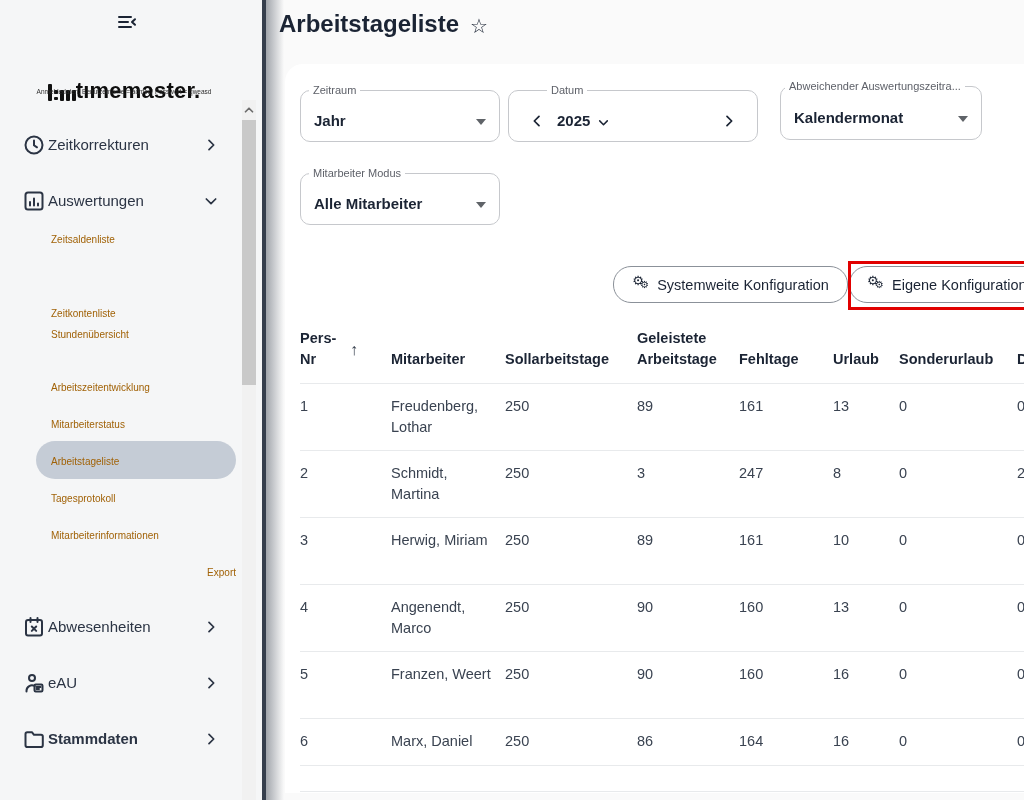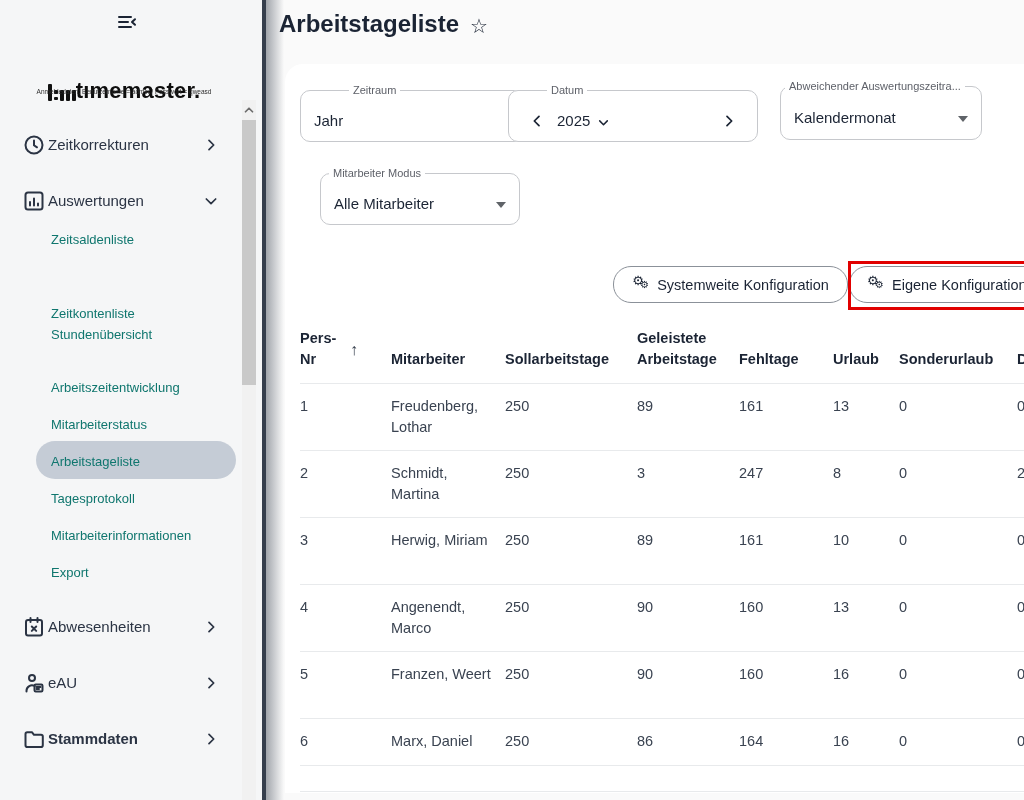--- a/index.html
+++ b/index.html
@@ -20,36 +20,36 @@
   .logo-mark .colon{display:flex;flex-direction:column;gap:3px;margin-bottom:1px;}
   .logo-mark .dot{width:3.5px;height:3.5px;background:#111;border-radius:1px;}
   .logo-mark .mb{width:3.5px;height:11px;}
   .logo-text{font-size:22px;font-weight:700;color:#0d0d0d;letter-spacing:.2px;}
   .credentials{position:absolute;left:0;top:88px;width:248px;text-align:center;font-size:6.5px;color:#2c2c2c;}
 
   .nav-item{position:absolute;left:0;width:240px;height:38px;cursor:pointer;}
   .nav-item .nicon{position:absolute;left:22px;top:7px;width:24px;height:24px;}
   .nav-item .nlabel{position:absolute;left:48px;top:0;line-height:38px;font-size:15px;color:#2b3444;}
   .nav-item .chev{position:absolute;left:203px;top:11px;width:16px;height:16px;}
-  .sub-item{position:absolute;left:51px;width:185px;height:37px;line-height:37px;font-size:13px;color:#0f766e;cursor:pointer;}
+  .sub-item{position:absolute;left:51px;width:185px;height:37px;line-height:37px;font-size:10px;color:#a16207;cursor:pointer;}
   .sel-pill{position:absolute;left:36px;top:441px;width:200px;height:38px;border-radius:19px;background:#c5ccd6;}
 
   
   .sb-scroll-track{position:absolute;left:242px;top:100px;width:14px;height:700px;background:#f1f1f1;}
   .sb-scroll-up{position:absolute;left:242px;top:103px;width:14px;height:14px;color:#6d6d6d;}
   .sb-scroll-thumb{position:absolute;left:242px;top:120px;width:14px;height:265px;background:#c9c9c9;cursor:pointer;}
 
   
   .page-title{position:absolute;left:279px;top:10px;font-size:24px;font-weight:700;color:#1b2434;z-index:5;}
   .fav-star{position:absolute;left:470px;top:14px;font-size:20px;color:#1b2434;z-index:5;cursor:pointer;}
   .card{position:absolute;left:285px;top:64px;width:760px;height:729px;background:#fff;border-radius:18px 0 0 0;z-index:2;}
 
   fieldset.ffield{position:absolute;z-index:5;margin:0;padding:0;border:1px solid #c6c8cc;border-radius:10px;background:#fff;}
   fieldset.ffield legend{margin-left:8px;padding:0 4px;font-size:11px;color:#5e6169;line-height:12px;}
-  .fval{position:absolute;left:13px;top:21px;font-size:15px;color:#1b2434;}
+  .fval{position:absolute;left:13px;top:21px;font-size:15px;color:#1b2434;font-weight:bold;}
   .ddl-arrow{position:absolute;right:13px;top:27px;width:0;height:0;
              border-left:5px solid transparent;border-right:5px solid transparent;border-top:6px solid #5f6368;}
   .nav-chev{position:absolute;width:16px;height:16px;top:21px;cursor:pointer;}
 
   .cfg-btn{position:absolute;height:35px;border:1px solid #8b9199;border-radius:18px;background:#fff;
            display:flex;align-items:center;font-size:14.5px;color:#1b2434;z-index:5;cursor:pointer;}
   .gears{position:relative;width:18px;height:18px;margin-right:7px;}
   .gears .g1{position:absolute;left:0;top:-3px;font-size:13px;color:#1b2434;}
   .gears .g2{position:absolute;left:8px;top:3px;font-size:10px;color:#1b2434;}
   .red-box{position:absolute;left:848px;top:261px;width:173px;height:43px;border:3px solid #e10000;z-index:7;}
@@ -131,21 +131,21 @@
     <div class="sel-pill"></div>
 
     <div class="sub-item" style="top:221px;">Zeitsaldenliste</div>
     <div class="sub-item" style="top:295px;">Zeitkontenliste</div>
     <div class="sub-item" style="top:316px;">Stundenübersicht</div>
     <div class="sub-item" style="top:369px;">Arbeitszeitentwicklung</div>
     <div class="sub-item" style="top:406px;">Mitarbeiterstatus</div>
     <div class="sub-item" style="top:443px;">Arbeitstageliste</div>
     <div class="sub-item" style="top:480px;">Tagesprotokoll</div>
     <div class="sub-item" style="top:517px;">Mitarbeiterinformationen</div>
-    <div class="sub-item" style="top:554px;">Export</div>
+    <div class="sub-item" style="top:554px;text-align:right;">Export</div>
 
     <div class="nav-item" style="top:608px;">
       <span class="nicon">
         <svg class="ic" width="24" height="24" viewBox="0 0 24 24" fill="none" stroke="#2b3444" stroke-width="2" stroke-linecap="round" stroke-linejoin="round">
           <rect x="4" y="5" width="16" height="15.5" rx="2"></rect>
             <path d="M8.5 3v4M15.5 3v4"></path>
             <path d="M9.8 11.5l4.4 4.4M14.2 11.5l-4.4 4.4"></path>
         </svg>
       </span>
       <span class="nlabel">Abwesenheiten</span>
@@ -197,21 +197,21 @@
   </div>
 
   <div class="sidebar-shadow"></div>
   <div class="sidebar-fade"></div>
 
   <div class="page-title">Arbeitstageliste</div>
   <div class="fav-star">☆</div>
 
   <div class="card"></div>
 
-  <fieldset class="ffield" style="left:300px;top:84px;width:198px;height:56px;padding-left:40px;">
+  <fieldset class="ffield" style="left:300px;top:84px;width:198px;height:56px;">
     <legend>Zeitraum</legend>
     <span class="fval" style="top:16px;">Jahr</span>
     <span class="ddl-arrow" style="top:23px;"></span>
   </fieldset>
 
   <fieldset class="ffield" style="left:508px;top:84px;width:248px;height:56px;">
     <legend style="margin-left:38px;">Datum</legend>
     <span class="nav-chev" style="left:20px;top:17px;">
       <svg class="ic" width="16" height="16" viewBox="0 0 24 24" fill="none" stroke="#1b2434" stroke-width="2.6" stroke-linecap="round" stroke-linejoin="round">
           <path d="M15 5l-7 7 7 7"></path>
@@ -230,21 +230,21 @@
         </svg>
     </span>
   </fieldset>
 
   <fieldset class="ffield" style="left:780px;top:80px;width:200px;height:58px;">
     <legend style="margin-left:4px;">Abweichender Auswertungszeitra...</legend>
     <span class="fval" style="top:17px;">Kalendermonat</span>
     <span class="ddl-arrow" style="top:24px;"></span>
   </fieldset>
 
-  <fieldset class="ffield" style="left:300px;top:167px;width:198px;height:56px;margin-left:20px;">
+  <fieldset class="ffield" style="left:300px;top:167px;width:198px;height:56px;">
     <legend>Mitarbeiter Modus</legend>
     <span class="fval" style="top:16px;">Alle Mitarbeiter</span>
     <span class="ddl-arrow" style="top:23px;"></span>
   </fieldset>
 
   <div class="cfg-btn" style="left:613px;top:266px;width:233px;justify-content:center;">
     <span class="gears">
       <span class="g1">⚙</span>
         <span class="g2">⚙</span>
     </span>

